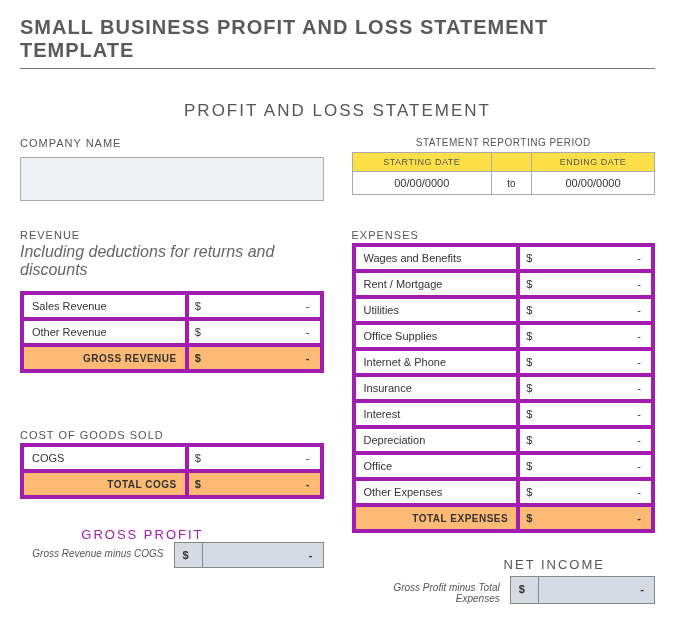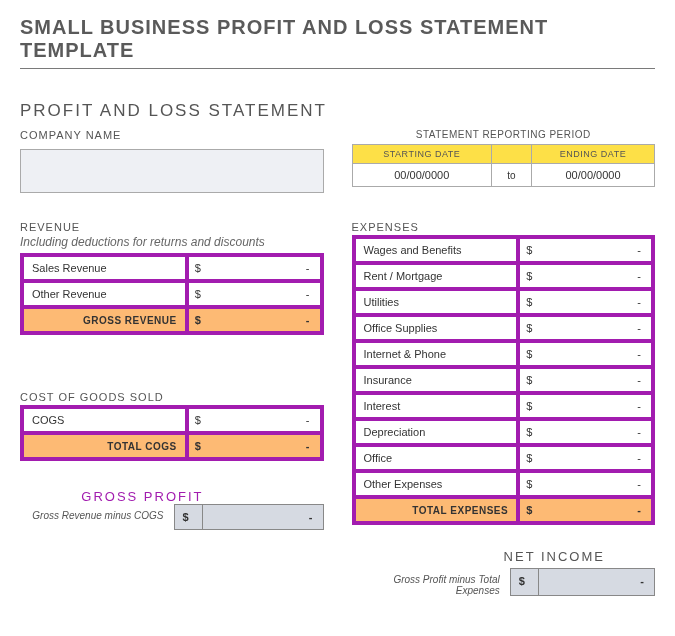--- a/index.html
+++ b/index.html
@@ -17,25 +17,25 @@
   letter-spacing: 1px;
   color: #5a5a5a;
   margin-bottom: 6px;
 }
 .hr-top {
   border: none;
   border-top: 1.5px solid #7a7a7a;
   margin-bottom: 32px;
 }
 .statement-title {
-  text-align: left;
+  text-align: center;
   font-size: 17px;
   letter-spacing: 2px;
   color: #555;
-  margin-bottom: 8px;
+  margin-bottom: 16px;
   font-weight: normal;
 }
 .row { display: flex; gap: 28px; }
 .col { flex: 1; min-width: 0; }
 .section-label {
   font-size: 11px;
   letter-spacing: 1px;
   color: #555;
   margin-bottom: 8px;
 }
@@ -77,24 +77,24 @@
   font-size: 10px;
 }
 .subsection-title {
   font-size: 11px;
   letter-spacing: 1px;
   color: #555;
   margin-top: 28px;
   margin-bottom: 2px;
 }
 .subnote {
-  font-size: 12px;
+  font-size: 16px;
   font-style: italic;
   color: #666;
-  margin-bottom: 4px;
+  margin-bottom: 12px;
 }
 table.data {
   width: 100%;
   border-collapse: collapse;
 }
 table.data td {
   border: 4px solid #a21caf;
   padding: 5px 8px;
   font-size: 11px;
   height: 22px;

